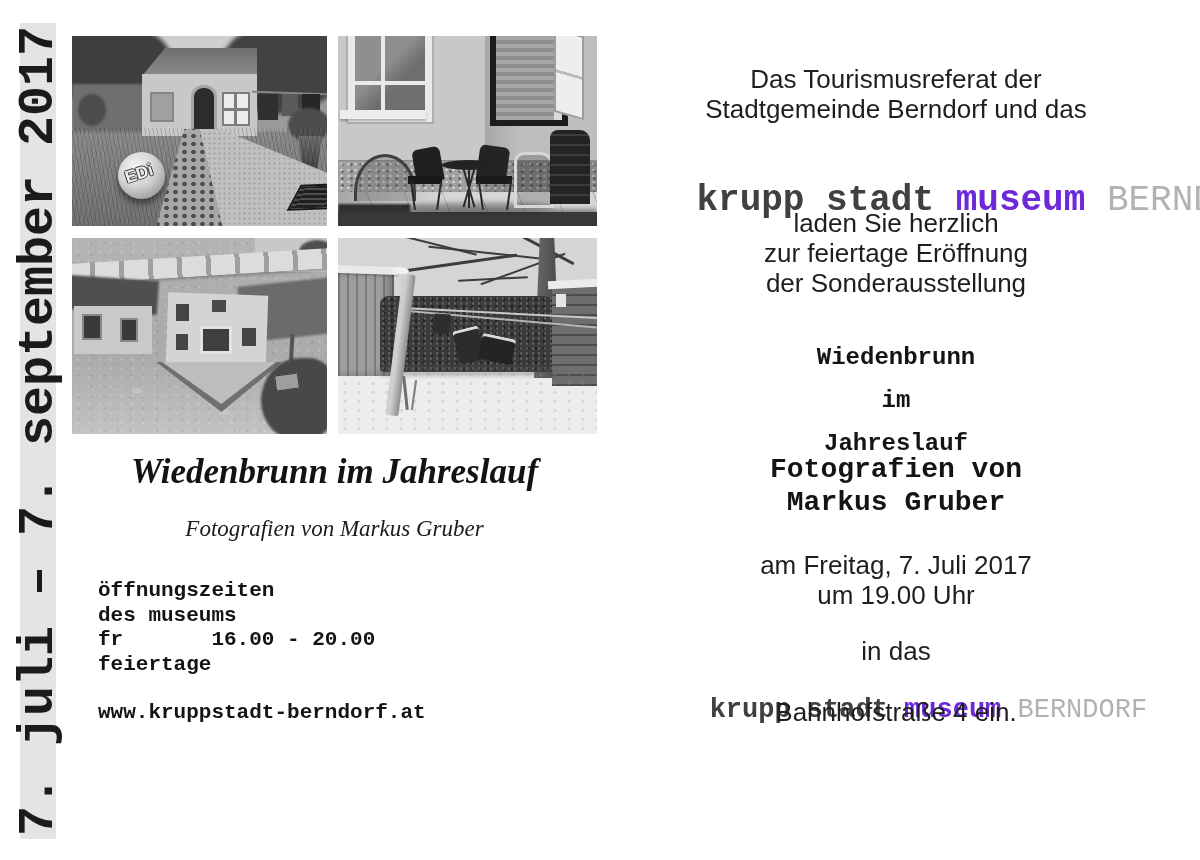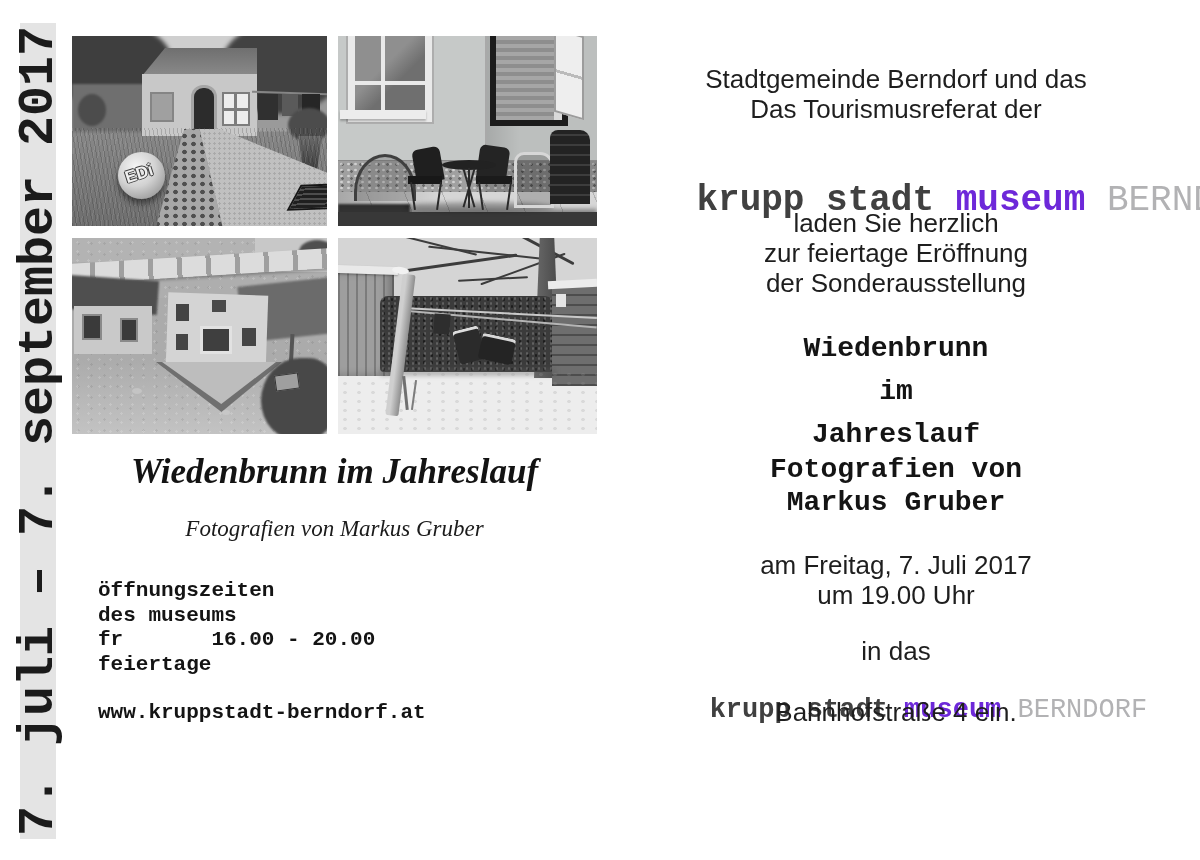--- a/index.html
+++ b/index.html
@@ -188,21 +188,21 @@
   .sans{font-family:"Liberation Sans","DejaVu Sans",sans-serif;font-size:26px;line-height:30px;color:#1e1e1e;}
   .mono{font-family:"Liberation Mono","DejaVu Sans Mono",monospace;font-weight:700;color:#141414;}
   .logo-line{white-space:pre;}
   .logo-1{top:141px;font-size:36px;line-height:40px;}
   .logo-2{top:664px;font-size:27px;line-height:31px;}
   .logo-black{color:#404040;}
   .logo-gray{color:#6d28d9;}
   .logo-light{color:#b2b2b4;font-weight:400;}
   .r-intro{top:64px;}
   .r-invite{top:208px;}
-  .r-title{top:327px;font-size:28px;line-height:43px;}
+  .r-title{top:336px;font-size:24px;line-height:43px;}
   .r-title-sub{top:453px;font-size:28px;line-height:33px;}
   .r-date{top:550px;}
   .r-venue-intro{top:636px;}
   .r-venue-addr{top:697px;}
 </style>
 </head>
 <body>
 
 <div class="poster">
 
@@ -323,22 +323,22 @@
 
   <div class="hours">
     <div>öffnungszeiten</div>
     <div>des museums</div>
     <div>fr       16.00 - 20.00</div>
     <div>feiertage</div>
     <div class="hours-website">www.kruppstadt-berndorf.at</div>
   </div>
 
   <div class="rcol sans r-intro">
+    <div>Das Tourismusreferat der</div>
     <div>Stadtgemeinde Berndorf und das</div>
-    <div>Das Tourismusreferat der</div>
   </div>
 
   <div class="rcol mono logo-line logo-1">
     <span class="logo-black">krupp stadt </span><span class="logo-gray">museum </span><span class="logo-light">BERNDORF</span>
   </div>
 
   <div class="rcol sans r-invite">
     <div>laden Sie herzlich</div>
     <div>zur feiertage Eröffnung</div>
     <div>der Sonderausstellung</div>

